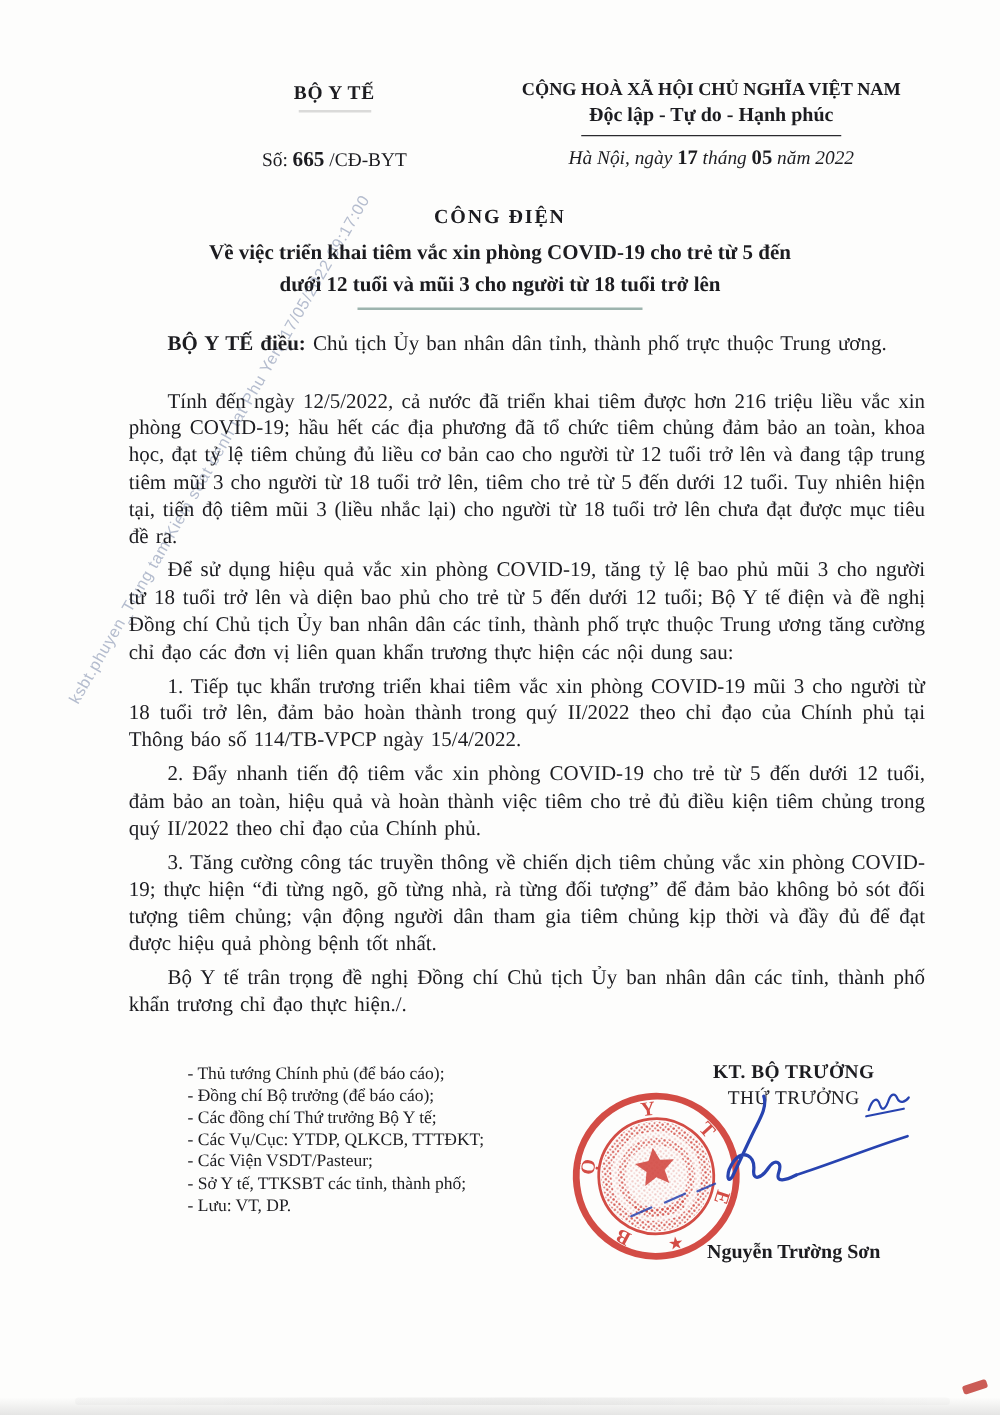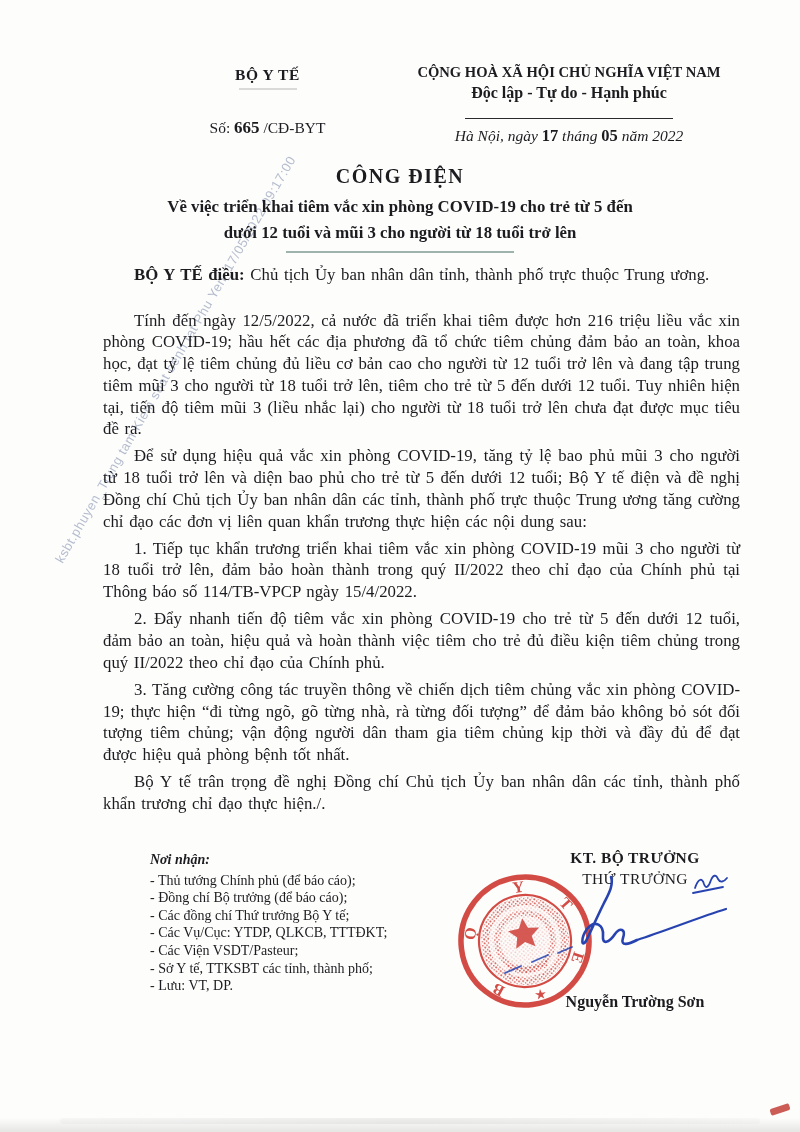--- a/index.html
+++ b/index.html
@@ -13,26 +13,26 @@
     color:rgba(120,135,168,.55);white-space:nowrap;}
   
   .hdr-left{position:absolute;left:150px;top:66px;width:235px;text-align:center;}
   .issuer{font-weight:bold;font-size:15.5px;letter-spacing:.6px;}
   .issuer-line{width:58px;height:2px;background:rgba(60,60,60,.18);margin:4px auto 0;}
   .doc-number{margin-top:28px;font-size:15.5px;white-space:nowrap;}
   .doc-number b{font-size:17px;}
   .hdr-right{position:absolute;left:388px;top:64px;width:362px;text-align:center;}
   .nat1{font-weight:bold;font-size:14.6px;white-space:nowrap;}
   .nat2{font-weight:bold;font-size:16px;margin-top:3px;display:inline-block;
-    border-bottom:1.5px solid #2a2a2e;padding:0 6px 16px;}
+    border-bottom:1.5px solid #2a2a2e;padding:0 6px 6px;}
   .dateline{margin-top:7px;font-style:italic;font-size:15.5px;white-space:nowrap;}
   .dateline b{font-style:normal;font-size:16.5px;}
   
   .title-block{position:absolute;left:0;top:165px;width:100%;text-align:center;}
-  .doc-type{font-weight:bold;font-size:20px;letter-spacing:1.5px;}
+  .doc-type{font-weight:bold;font-size:16px;letter-spacing:1.5px;}
   .subject{font-weight:bold;font-size:16.8px;line-height:26px;margin-top:6px;}
   .subject-rule{width:228px;height:1.6px;margin:5px auto 0;background:#7c9b94;opacity:.75;}
   
   .body-block{position:absolute;left:103px;top:264px;width:637px;text-align:justify;
     font-size:16.8px;line-height:21.7px;word-spacing:1.5px;}
   .body-block p{margin:0 0 5.5px;text-indent:31px;}
   .salutation{margin-bottom:24px !important;}
   
   .recipients{position:absolute;left:150px;top:851px;width:330px;font-size:14px;line-height:17.6px;}
   .recipients-label{font-weight:bold;font-style:italic;margin-bottom:3px;}
@@ -91,21 +91,20 @@
     <p class="salutation"><b>BỘ Y TẾ điều:</b><span> Chủ tịch Ủy ban nhân dân tỉnh, thành phố trực thuộc Trung ương.</span></p>
     <p>Tính đến ngày 12/5/2022, cả nước đã triển khai tiêm được hơn 216 triệu liều vắc xin phòng COVID-19; hầu hết các địa phương đã tổ chức tiêm chủng đảm bảo an toàn, khoa học, đạt tỷ lệ tiêm chủng đủ liều cơ bản cao cho người từ 12 tuổi trở lên và đang tập trung tiêm mũi 3 cho người từ 18 tuổi trở lên, tiêm cho trẻ từ 5 đến dưới 12 tuổi. Tuy nhiên hiện tại, tiến độ tiêm mũi 3 (liều nhắc lại) cho người từ 18 tuổi trở lên chưa đạt được mục tiêu đề ra.</p>
     <p>Để sử dụng hiệu quả vắc xin phòng COVID-19, tăng tỷ lệ bao phủ mũi 3 cho người từ 18 tuổi trở lên và diện bao phủ cho trẻ từ 5 đến dưới 12 tuổi; Bộ Y tế điện và đề nghị Đồng chí Chủ tịch Ủy ban nhân dân các tỉnh, thành phố trực thuộc Trung ương tăng cường chỉ đạo các đơn vị liên quan khẩn trương thực hiện các nội dung sau:</p>
     <p>1. Tiếp tục khẩn trương triển khai tiêm vắc xin phòng COVID-19 mũi 3 cho người từ 18 tuổi trở lên, đảm bảo hoàn thành trong quý II/2022 theo chỉ đạo của Chính phủ tại Thông báo số 114/TB-VPCP ngày 15/4/2022.</p>
     <p>2. Đẩy nhanh tiến độ tiêm vắc xin phòng COVID-19 cho trẻ từ 5 đến dưới 12 tuổi, đảm bảo an toàn, hiệu quả và hoàn thành việc tiêm cho trẻ đủ điều kiện tiêm chủng trong quý II/2022 theo chỉ đạo của Chính phủ.</p>
     <p>3. Tăng cường công tác truyền thông về chiến dịch tiêm chủng vắc xin phòng COVID-19; thực hiện “đi từng ngõ, gõ từng nhà, rà từng đối tượng” để đảm bảo không bỏ sót đối tượng tiêm chủng; vận động người dân tham gia tiêm chủng kịp thời và đầy đủ để đạt được hiệu quả phòng bệnh tốt nhất.</p>
     <p>Bộ Y tế trân trọng đề nghị Đồng chí Chủ tịch Ủy ban nhân dân các tỉnh, thành phố khẩn trương chỉ đạo thực hiện./.</p>
   </div>
 
   <div class="recipients">
-    <div class="recipients-label">Nơi nhận:</div>
     <div class="recipient">- Thủ tướng Chính phủ (để báo cáo);</div>
     <div class="recipient">- Đồng chí Bộ trưởng (để báo cáo);</div>
     <div class="recipient">- Các đồng chí Thứ trưởng Bộ Y tế;</div>
     <div class="recipient">- Các Vụ/Cục: YTDP, QLKCB, TTTĐKT;</div>
     <div class="recipient">- Các Viện VSDT/Pasteur;</div>
     <div class="recipient">- Sở Y tế, TTKSBT các tỉnh, thành phố;</div>
     <div class="recipient">- Lưu: VT, DP.</div>
   </div>
 
   <div class="sign-block">

